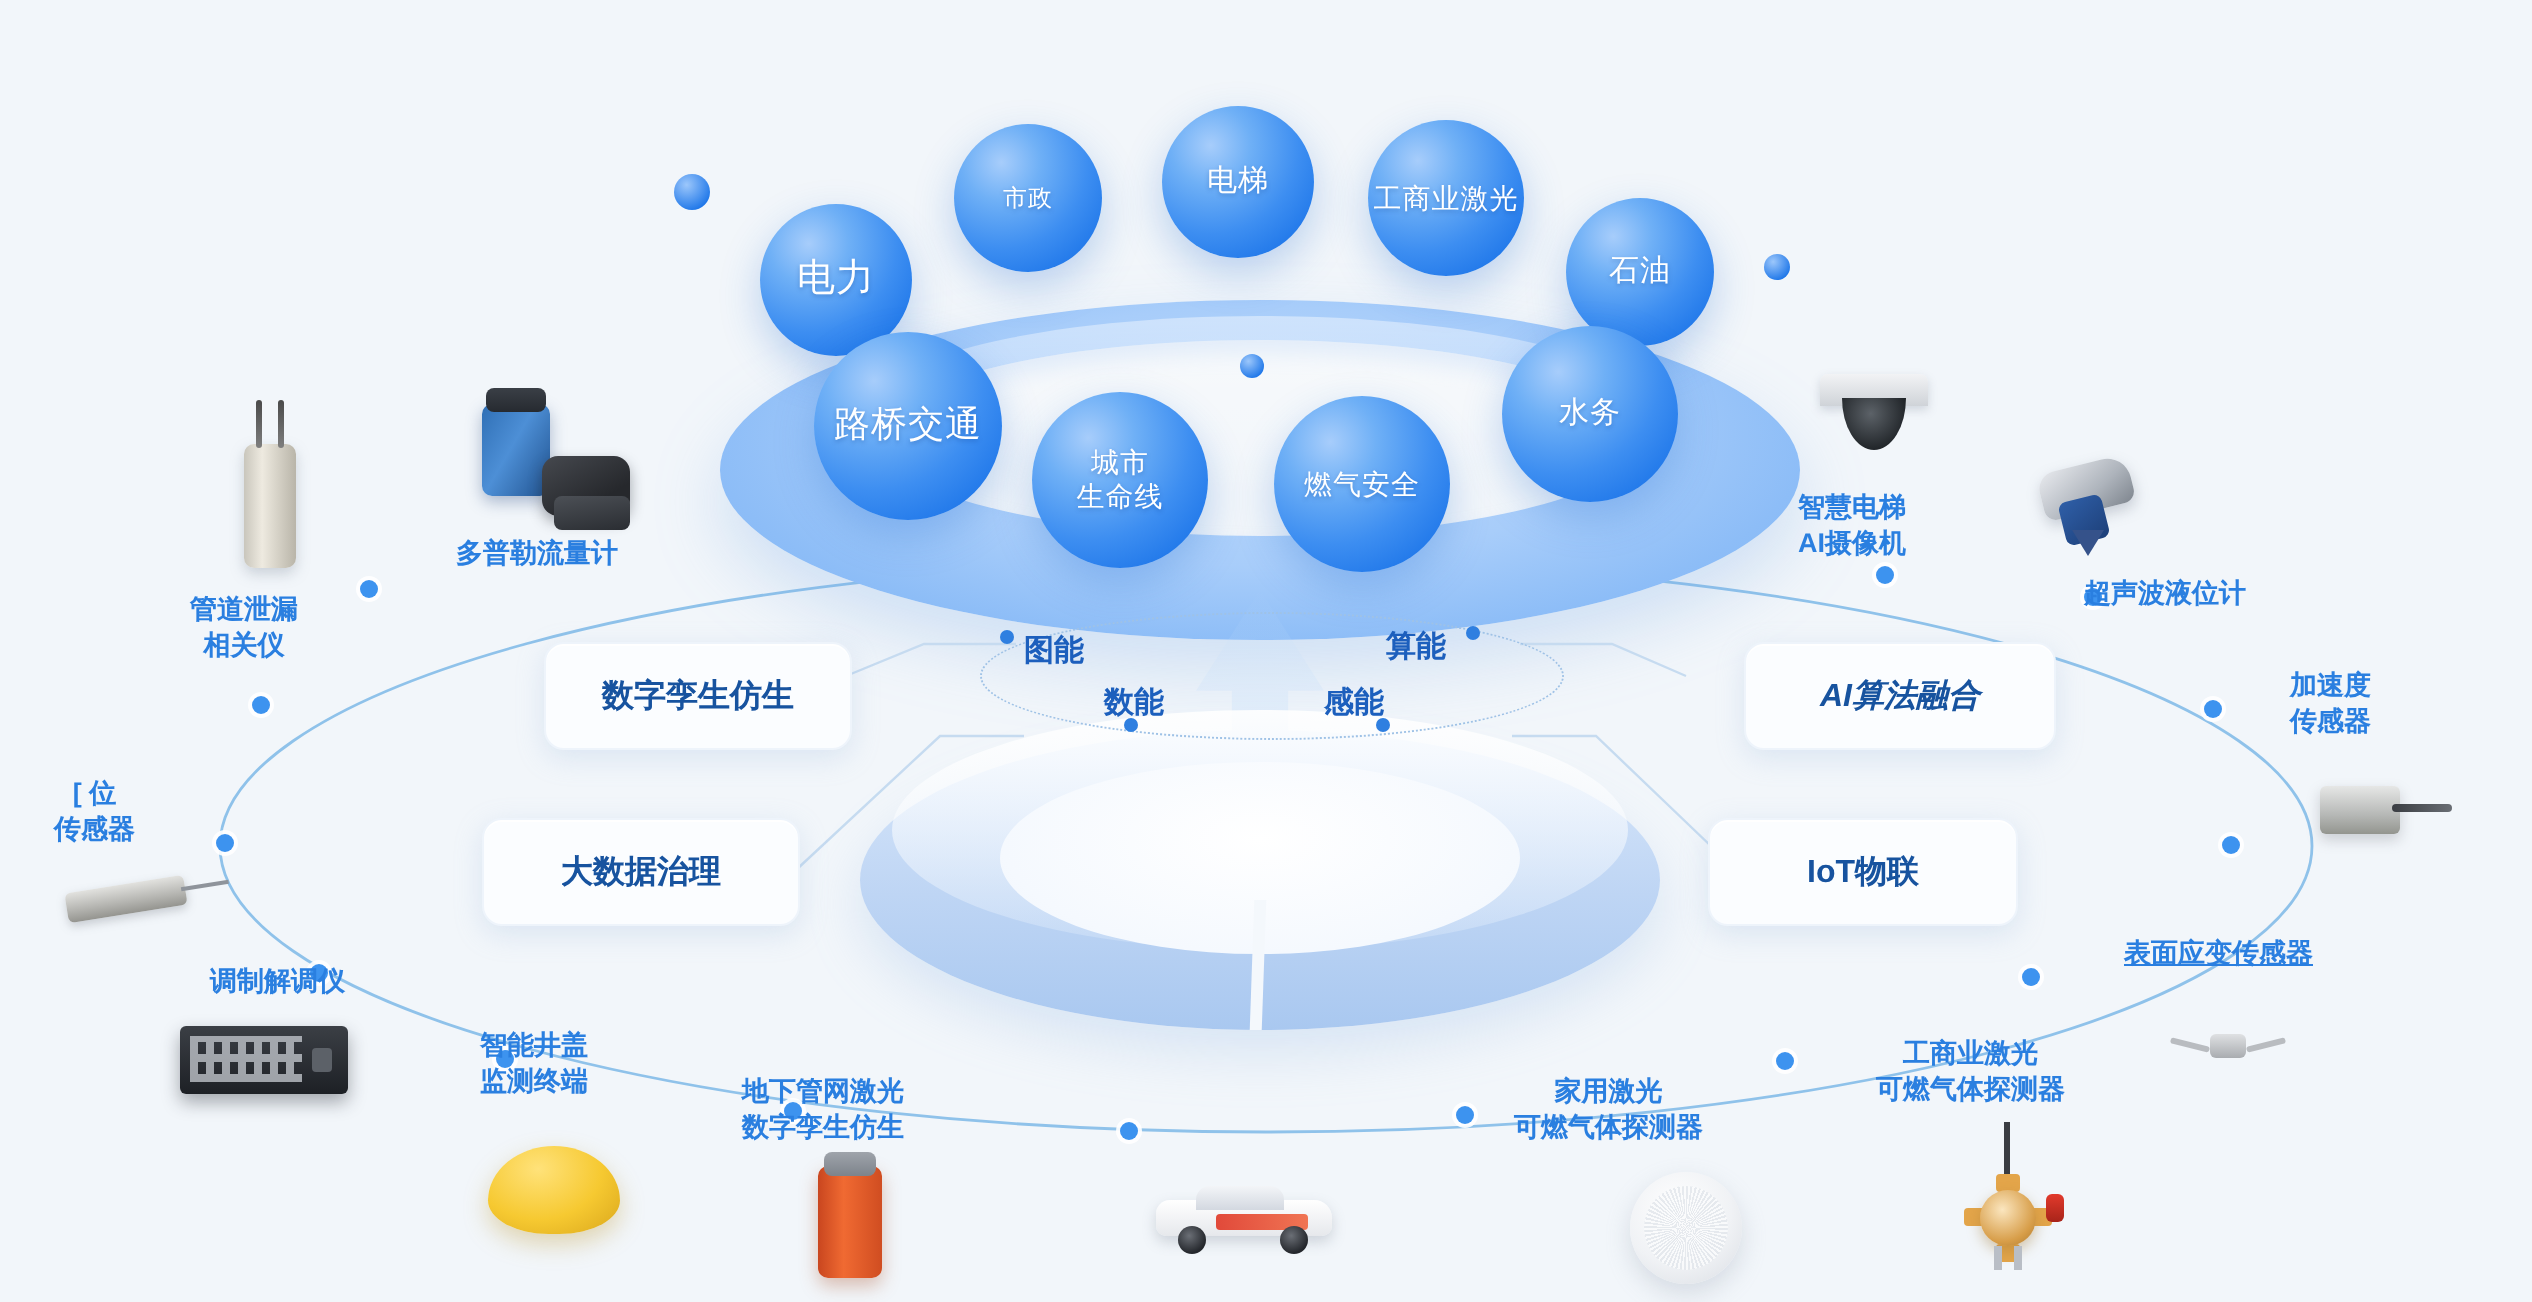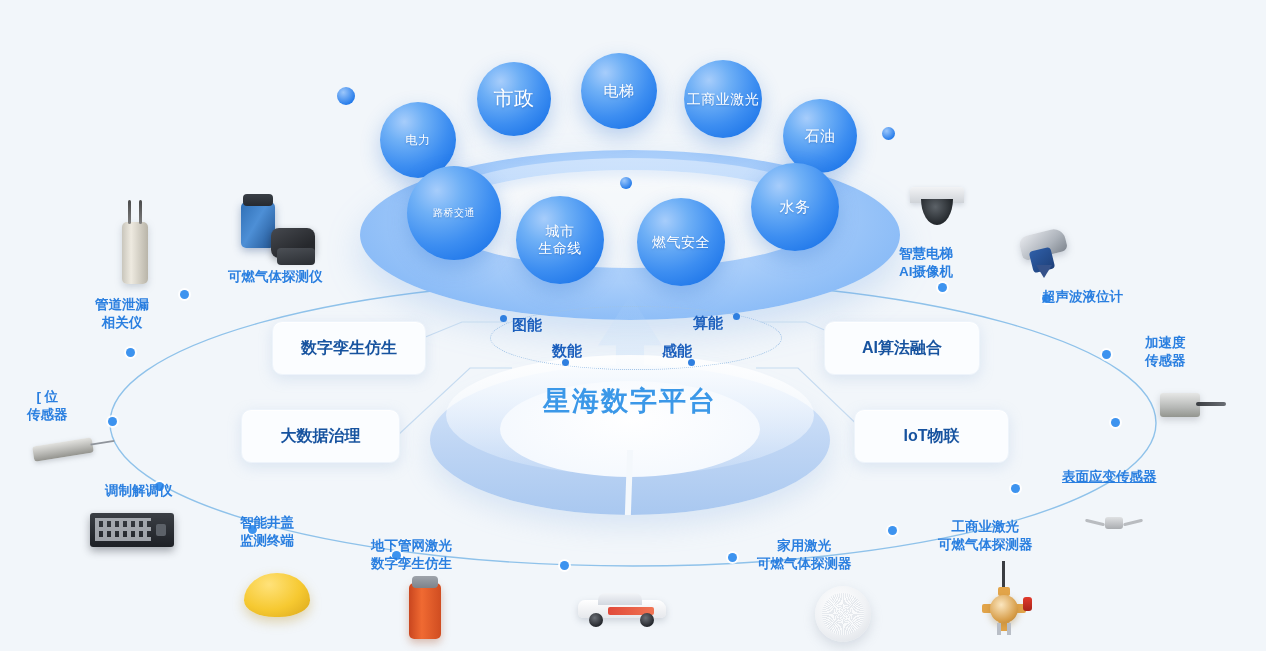--- a/index.html
+++ b/index.html
@@ -235,41 +235,41 @@
   <div class="abs" id="ring-wrap">
     <div class="ring-base"></div>
     <div class="ring-hole"></div>
     <div class="ring-hi"></div>
   </div>
 
   <div class="abs fdot" style="left:337px;top:87px;width:18px;height:18px;"></div>
   <div class="abs fdot" style="left:882px;top:127px;width:13px;height:13px;"></div>
   <div class="abs fdot" style="left:620px;top:177px;width:12px;height:12px;"></div>
 
-  <div class="sphere abs" style="left:380px;top:102px;width:76px;height:76px;font-size:12px;">
+  <div class="sphere abs" style="left:380px;top:102px;width:76px;height:76px;font-size:19px;">
     <span>电力</span>
   </div>
 
-  <div class="sphere abs" style="left:477px;top:62px;width:74px;height:74px;font-size:20px;">
+  <div class="sphere abs" style="left:477px;top:62px;width:74px;height:74px;font-size:12px;">
     <span>市政</span>
   </div>
 
   <div class="sphere abs" style="left:581px;top:53px;width:76px;height:76px;font-size:15px;">
     <span>电梯</span>
   </div>
 
   <div class="sphere abs" style="left:684px;top:60px;width:78px;height:78px;font-size:14px;">
     <span>工商业激光</span>
   </div>
 
   <div class="sphere abs" style="left:783px;top:99px;width:74px;height:74px;font-size:15px;">
     <span>石油</span>
   </div>
 
-  <div class="sphere abs" style="left:407px;top:166px;width:94px;height:94px;font-size:10px;">
+  <div class="sphere abs" style="left:407px;top:166px;width:94px;height:94px;font-size:18px;">
     <span>路桥交通</span>
   </div>
 
   <div class="sphere abs" style="left:516px;top:196px;width:88px;height:88px;font-size:14px;">
     <span>
       <span style="display:block">城市</span>
       <span style="display:block">生命线</span>
     </span>
   </div>
 
@@ -287,59 +287,58 @@
     <path class="conn" d="M843 38 L806 22 L760 22"></path>
     <path class="conn" d="M868 135 L798 68 L756 68"></path>
   </svg>
 
   <div class="abs" id="plat">
     <div class="arrow"></div>
     <div class="plat-ring"></div>
     <div class="plat-top"></div>
     <div class="plat-hole"></div>
     <div class="plat-gapL"></div>
-    <div class="plat-title">星海数字平台</div>
   </div>
 
   <div class="abs" id="cap">
     <div class="cap-ell"></div>
     <div class="cap-dot" style="left:10px;top:9px;"></div>
     <div class="cap-dot" style="left:243px;top:7px;"></div>
     <div class="cap-dot" style="left:72px;top:53px;"></div>
     <div class="cap-dot" style="left:198px;top:53px;"></div>
     <div class="cap-lbl" style="left:22px;top:10px;">图能</div>
     <div class="cap-lbl" style="left:62px;top:36px;">数能</div>
     <div class="cap-lbl" style="left:172px;top:36px;text-align:right;">感能</div>
     <div class="cap-lbl" style="left:203px;top:8px;">算能</div>
   </div>
 
   <div class="card abs" style="left:241px;top:409px;width:157px;height:52px;">
     <span>大数据治理</span>
   </div>
   <div class="card abs" style="left:272px;top:321px;width:152px;height:52px;">
     <span>数字孪生仿生</span>
   </div>
-  <div class="card abs" style="left:824px;top:321px;width:154px;height:52px;">
+  <div class="card abs" style="left:872px;top:321px;width:154px;height:52px;font-style:italic;">
     <span>AI算法融合</span>
   </div>
   <div class="card abs" style="left:854px;top:409px;width:153px;height:52px;">
     <span>IoT物联</span>
   </div>
 
   <div class="dev d-corr abs" style="left:122px;top:222px;"></div>
   <div class="dev-label abs" style="left:95px;top:296px;">
     <div>管道泄漏</div>
     <div>相关仪</div>
   </div>
 
   <div class="dev d-flow-a abs" style="left:241px;top:202px;"></div>
   <div class="dev d-flow-b abs" style="left:271px;top:228px;"></div>
   <div class="dev d-flow-c abs" style="left:277px;top:248px;"></div>
   <div class="dev-label abs" style="left:228px;top:268px;">
-    <div>可燃气体探测仪</div>
+    <div>多普勒流量计</div>
   </div>
 
   <div class="dev d-disp abs" style="left:33px;top:442px;"></div>
   <div class="dev-label abs" style="left:27px;top:388px;">
     <div>[ 位</div>
     <div>传感器</div>
   </div>
 
   <div class="dev d-rack abs" style="left:90px;top:513px;">
     <div class="grid"></div>

